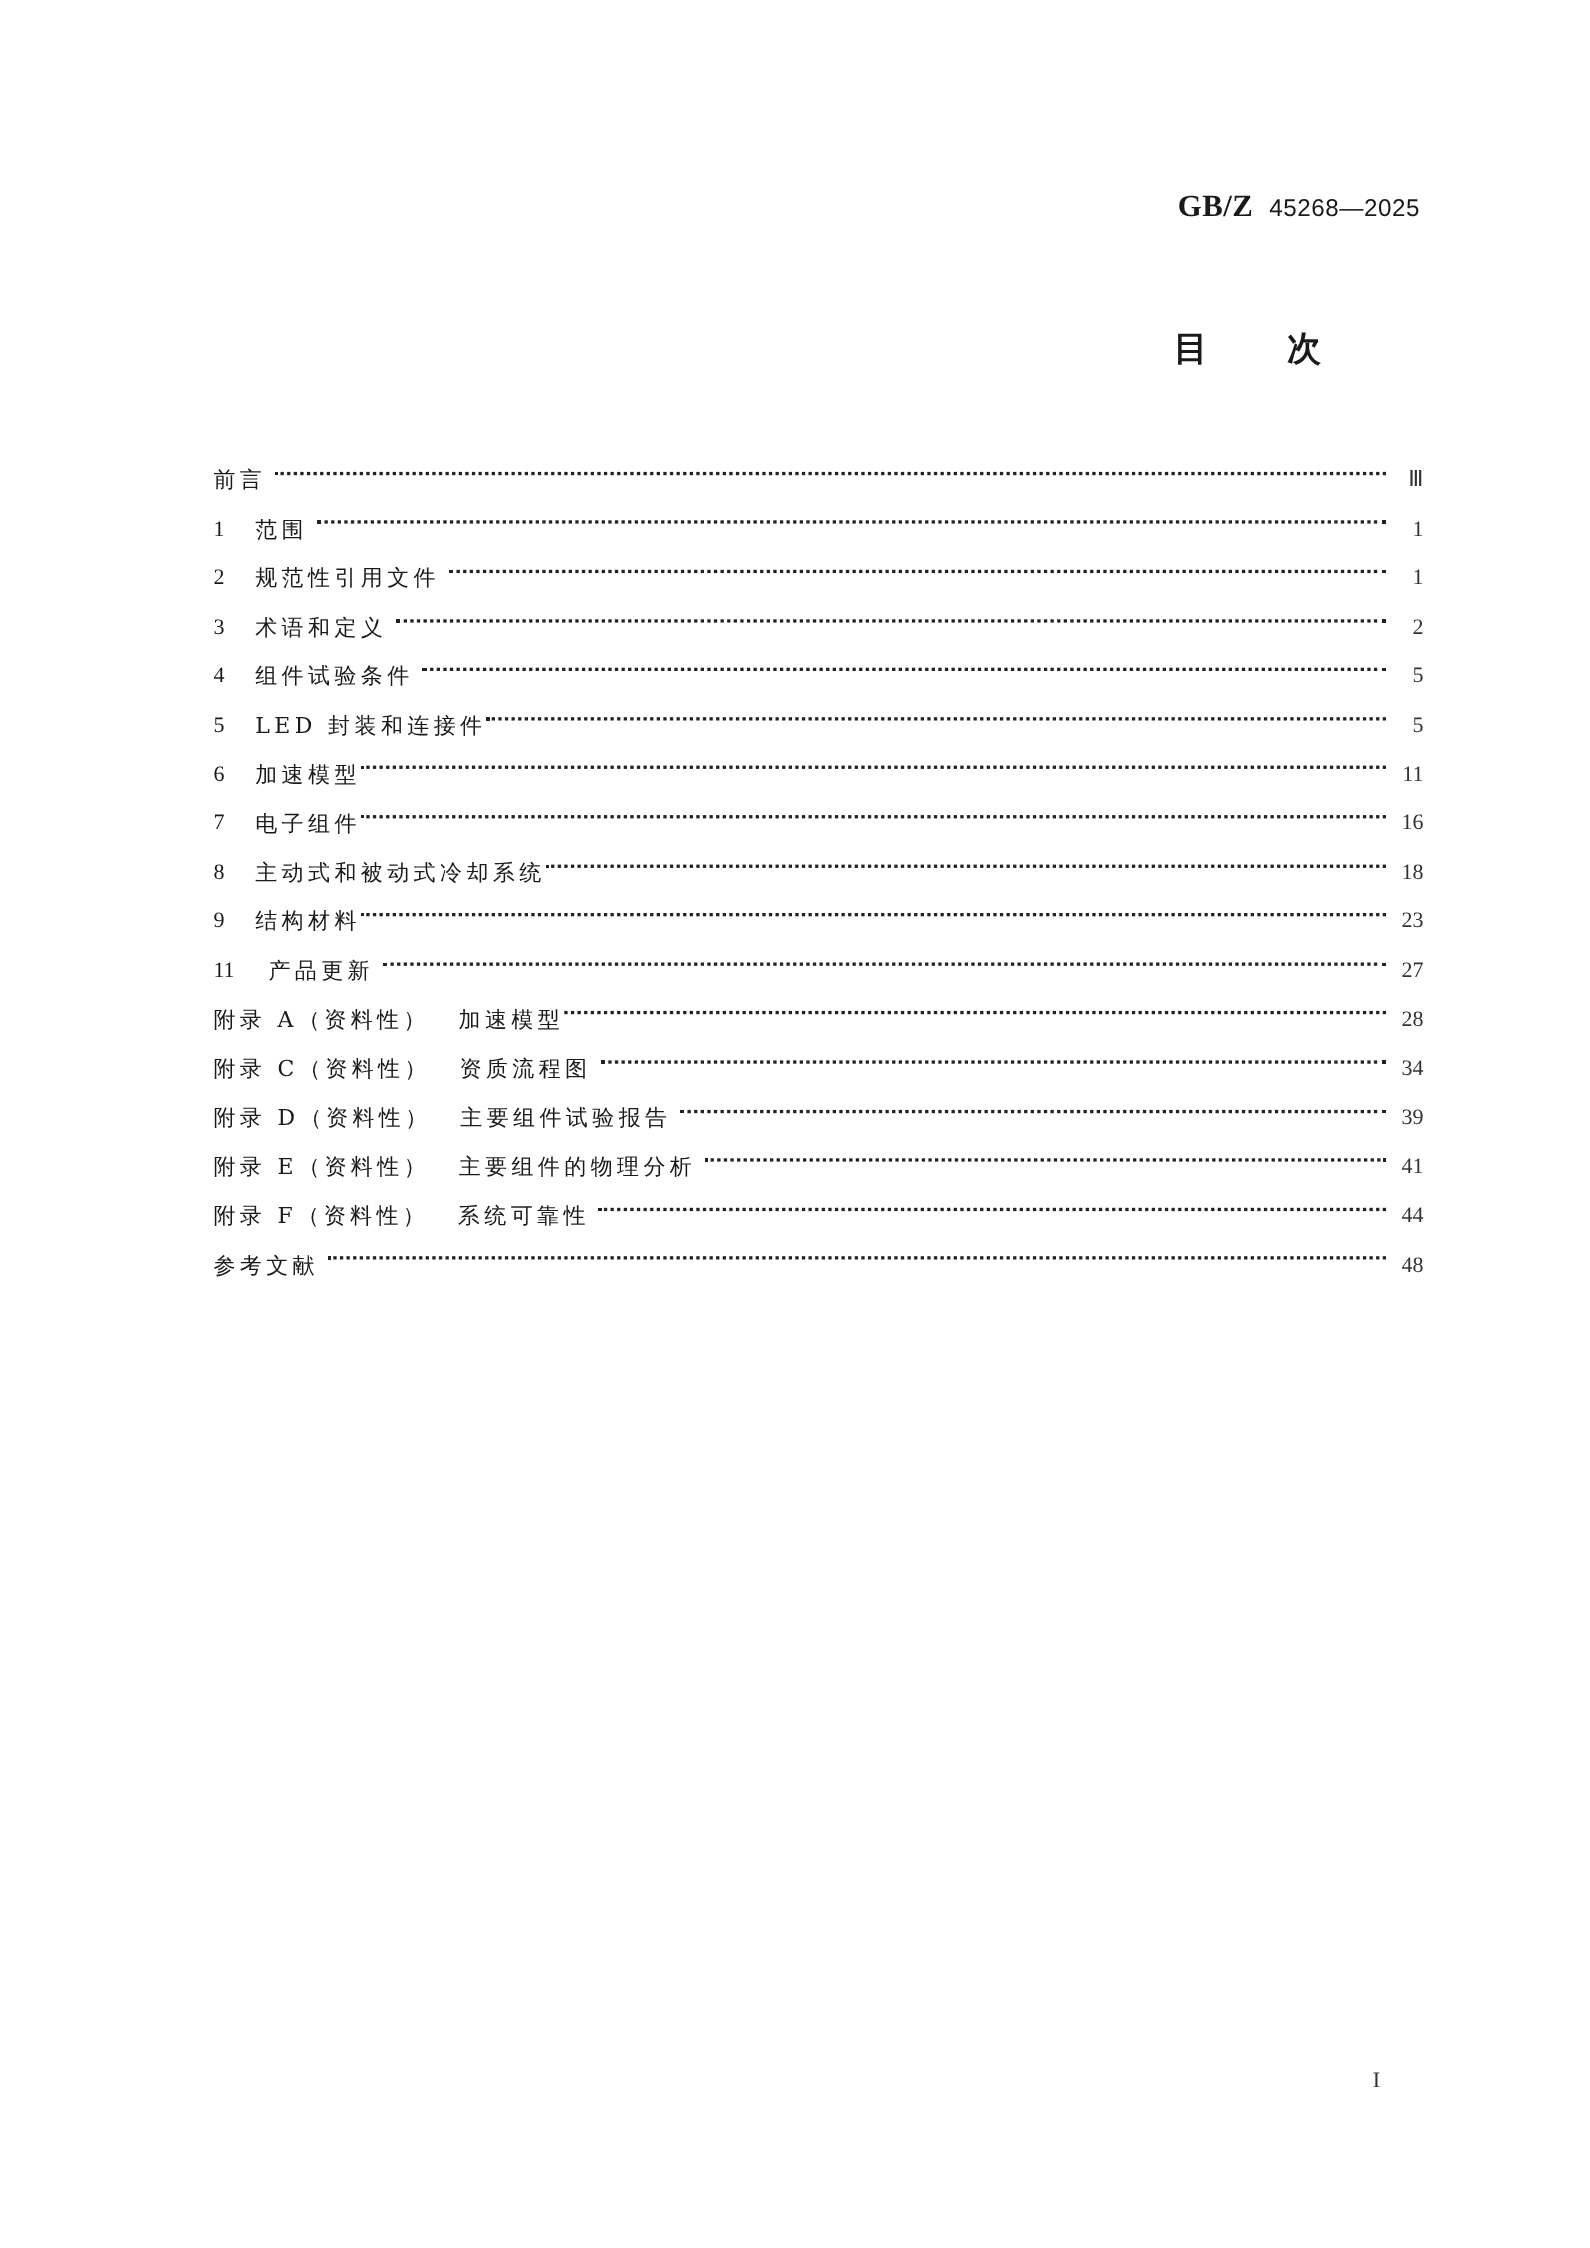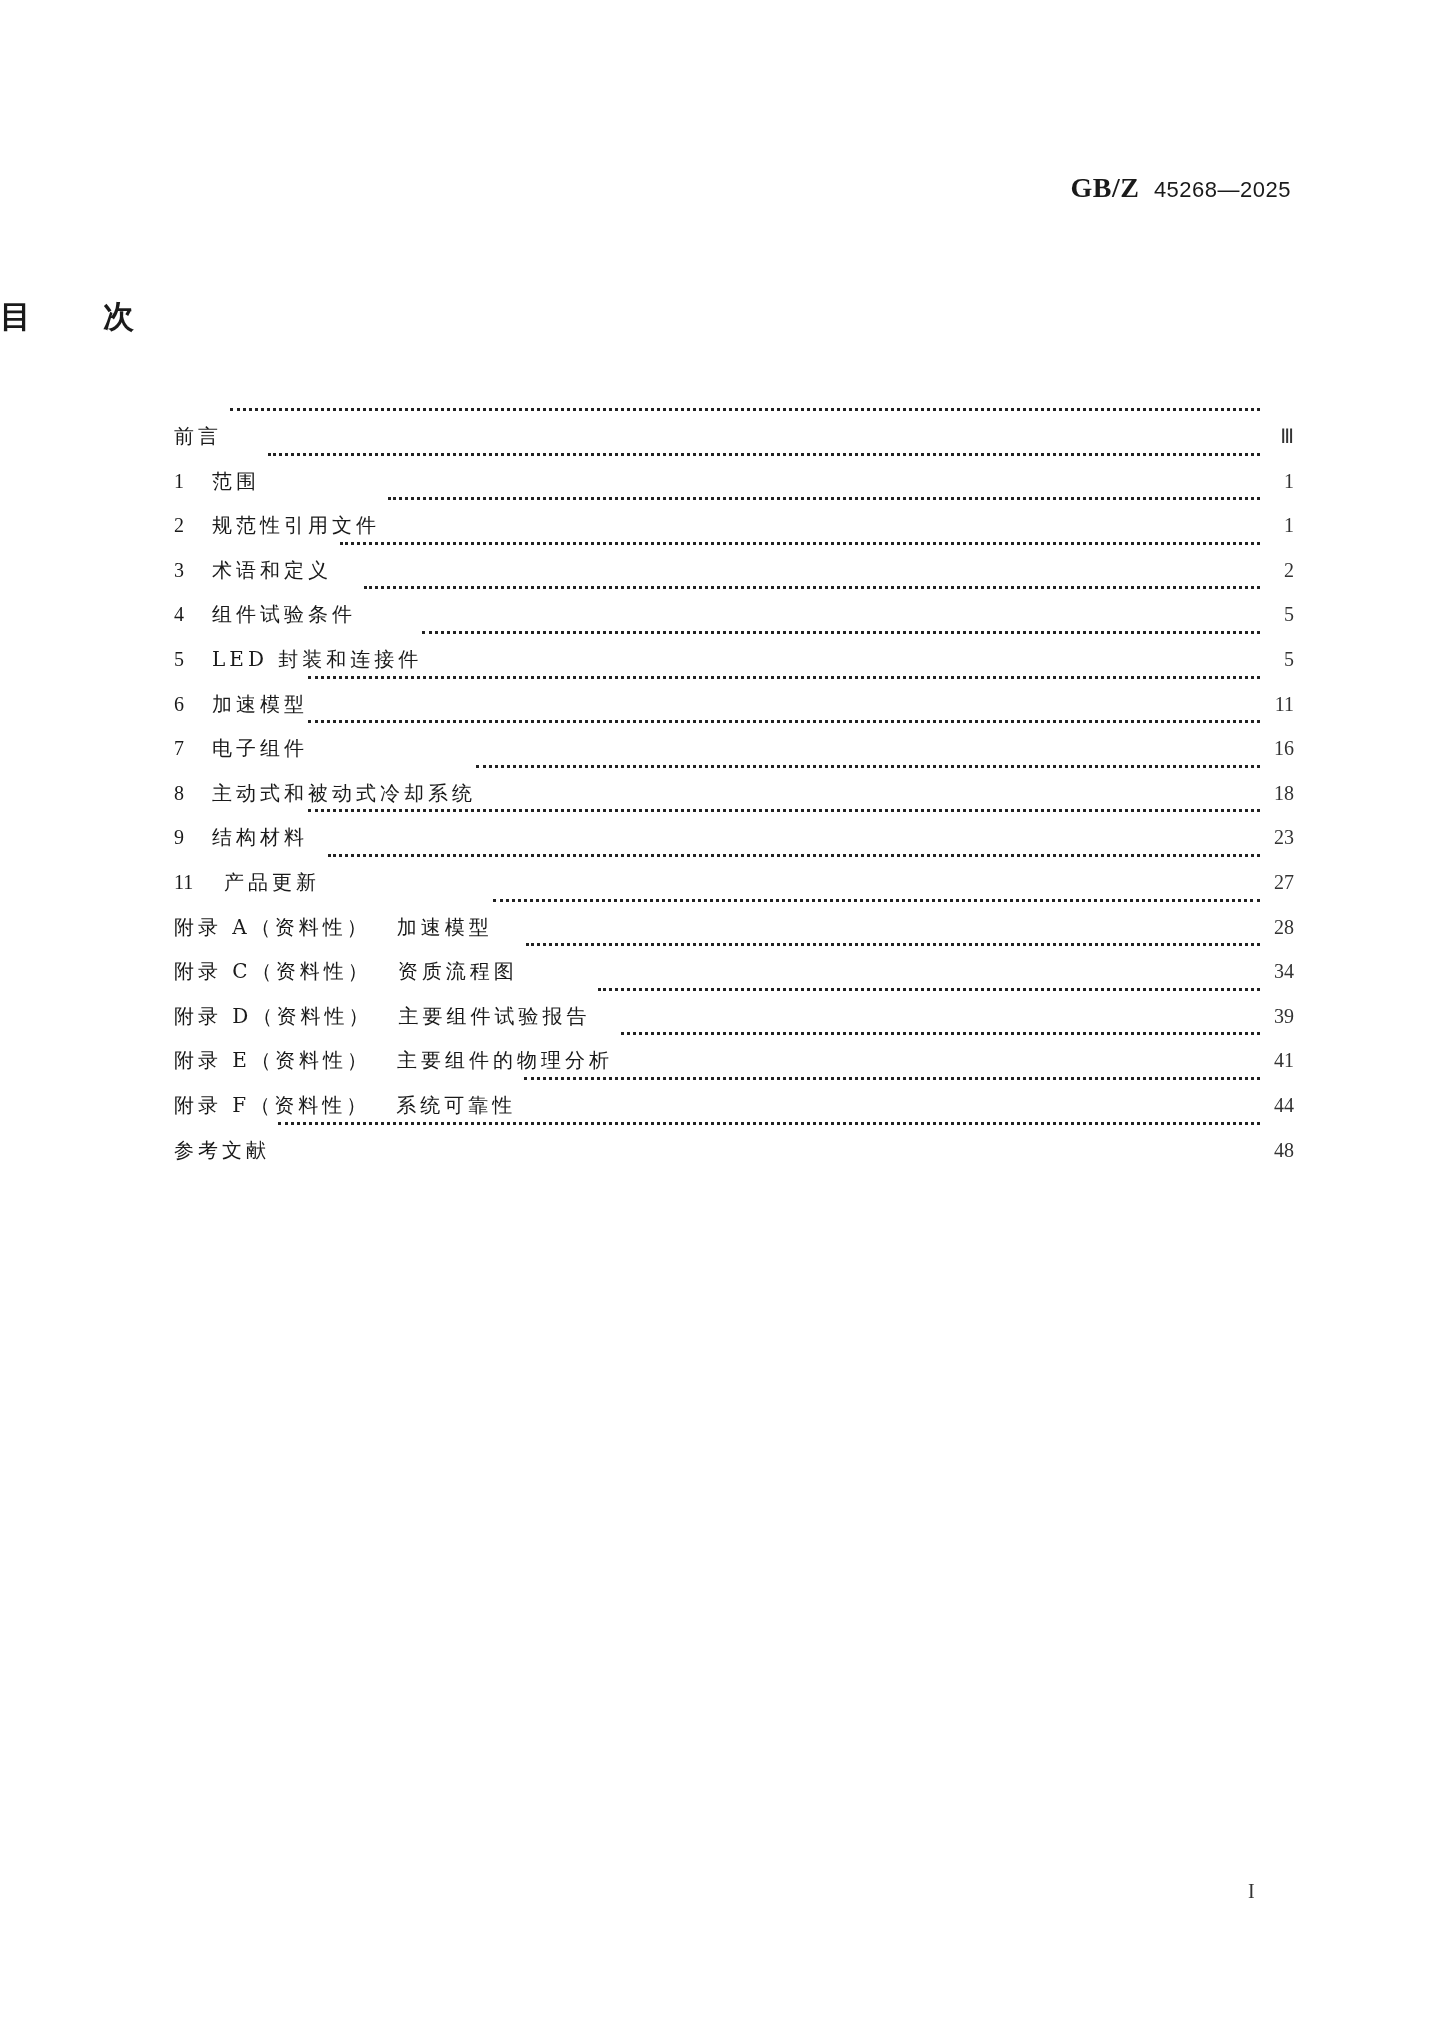--- a/index.html
+++ b/index.html
@@ -30,43 +30,44 @@
     }
     .std-code .num {
       font-family: Liberation Sans, sans-serif;
       font-size: 22px;
     }
     .toc-title {
       position: absolute;
       top: 296px;
       left: 0;
       width: 1201px;
-      text-align: left;
+      text-align: right;
       font-family: "DejaVu Sans", sans-serif;
       font-size: 31px;
       font-weight: bold;
       letter-spacing: 0;
     }
     .toc-title .c1 { display: inline-block; margin-right: 72px; }
     .toc-list {
       position: absolute;
       top: 414px;
       left: 174px;
       width: 1120px;
       margin: 0;
       padding: 0;
       list-style: none;
     }
     .toc-row {
       display: flex;
-      align-items: flex-start;
+      align-items: center;
       height: 44.6px;
       font-size: 20px;
       line-height: 44.6px;
       white-space: nowrap;
+      margin-left: 20px;
     }
     .toc-num {
       display: inline-block;
       min-width: 38px;
       font-family: "Liberation Serif", serif;
     }
     .toc-num.wide { min-width: 50px; }
     .toc-label {
       letter-spacing: 4px;
       font-family: "DejaVu Serif", serif;

